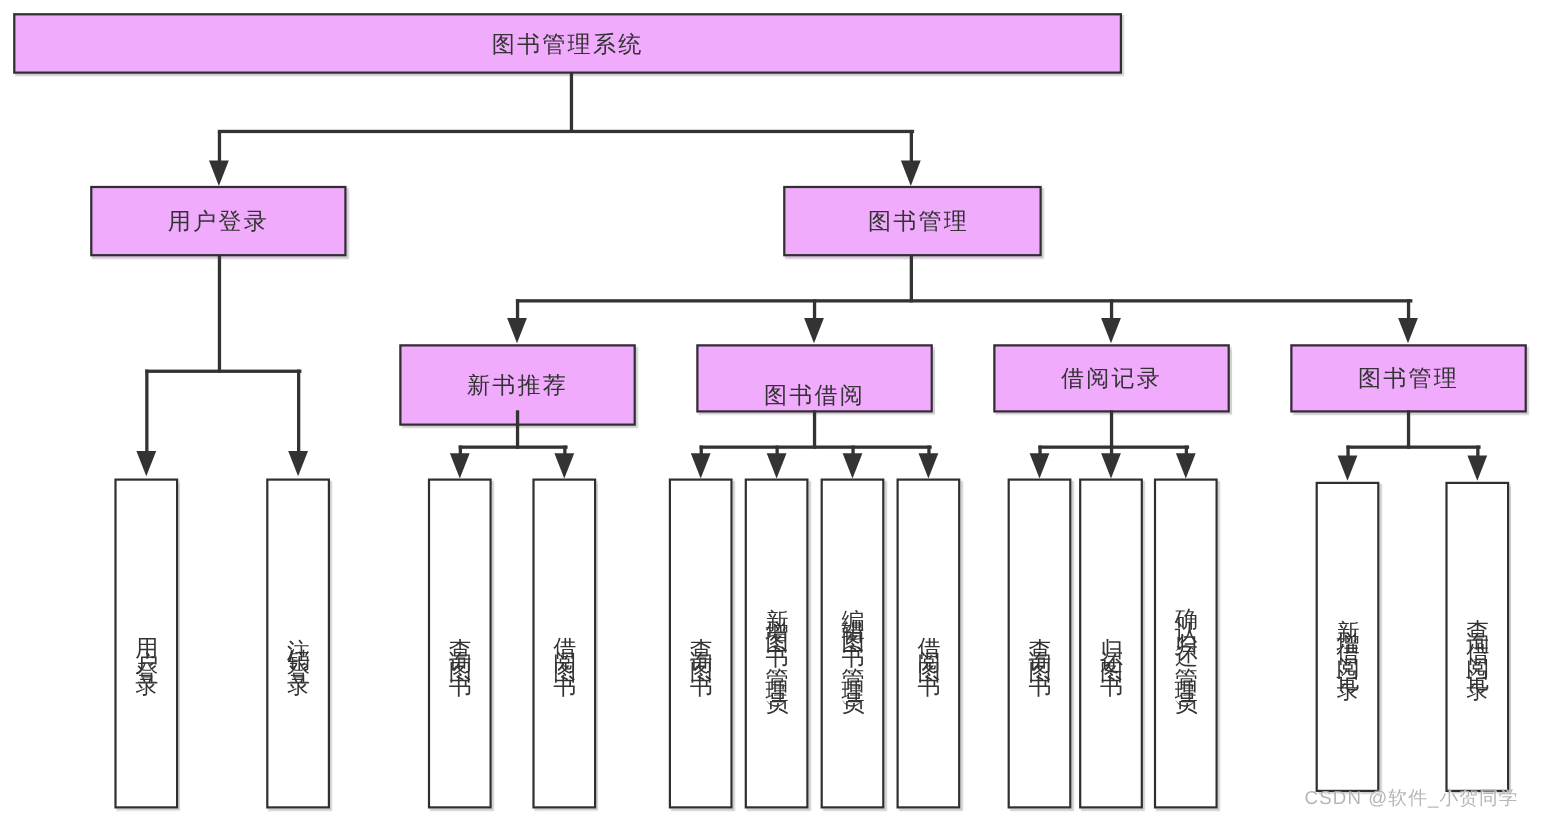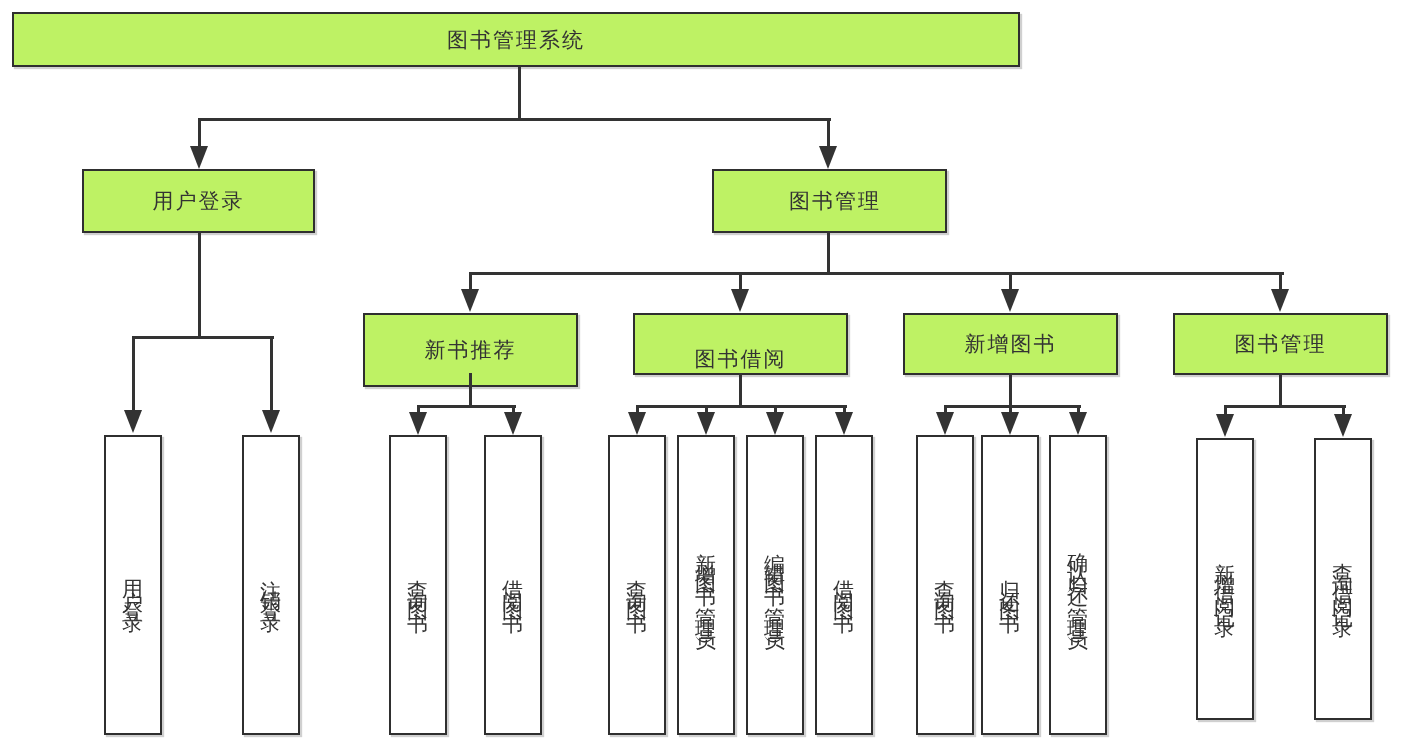--- a/index.html
+++ b/index.html
@@ -12,21 +12,21 @@
     width: 1405px;
     height: 747px;
     background: #ffffff;
     font-family: "Liberation Sans", "DejaVu Sans", sans-serif;
     overflow: hidden;
   }
   
   .node {
     position: absolute;
     box-sizing: border-box;
-    background: #bef264;
+    background: #f0abfc;
     border: 2px solid #2f2f2f;
     box-shadow: 2px 2px 1px rgba(150,150,150,0.45);
     display: flex;
     align-items: center;
     justify-content: center;
     color: #333333;
     font-size: 21px;
     letter-spacing: 2px;
     white-space: nowrap;
   }
@@ -118,21 +118,21 @@
   <div class="vline" style="left:1279px; top:272px; height:20px;"></div>
   <div class="ahead" style="left:1271px; top:289px;"></div>
 
   <div class="node" style="left:363px; top:313px; width:215px; height:74px;">
     <span>新书推荐</span>
   </div>
   <div class="node" style="left:633px; top:313px; width:215px; height:62px;align-items:flex-end;">
     <span>图书借阅</span>
   </div>
   <div class="node" style="left:903px; top:313px; width:215px; height:62px;">
-    <span>新增图书</span>
+    <span>借阅记录</span>
   </div>
   <div class="node" style="left:1173px; top:313px; width:215px; height:62px;">
     <span>图书管理</span>
   </div>
 
   <div class="vline" style="left:469px; top:373px; height:35px;"></div>
   <div class="hline" style="left:417px; top:405px; width:99px;"></div>
   <div class="vline" style="left:417px; top:405px; height:9px;"></div>
   <div class="ahead" style="left:409px; top:412px;"></div>
   <div class="vline" style="left:512px; top:405px; height:9px;"></div>
@@ -202,14 +202,15 @@
     <span>确认归还（管理员）</span>
   </div>
 
   <div class="node-v" style="left:1196px; top:438px; width:58px; height:282px;">
     <span>新增借阅记录</span>
   </div>
   <div class="node-v" style="left:1314px; top:438px; width:58px; height:282px;">
     <span>查询借阅记录</span>
   </div>
 
+  <div class="watermark">CSDN @软件_小贺同学</div>
 
 </div>
 
 </body></html>

